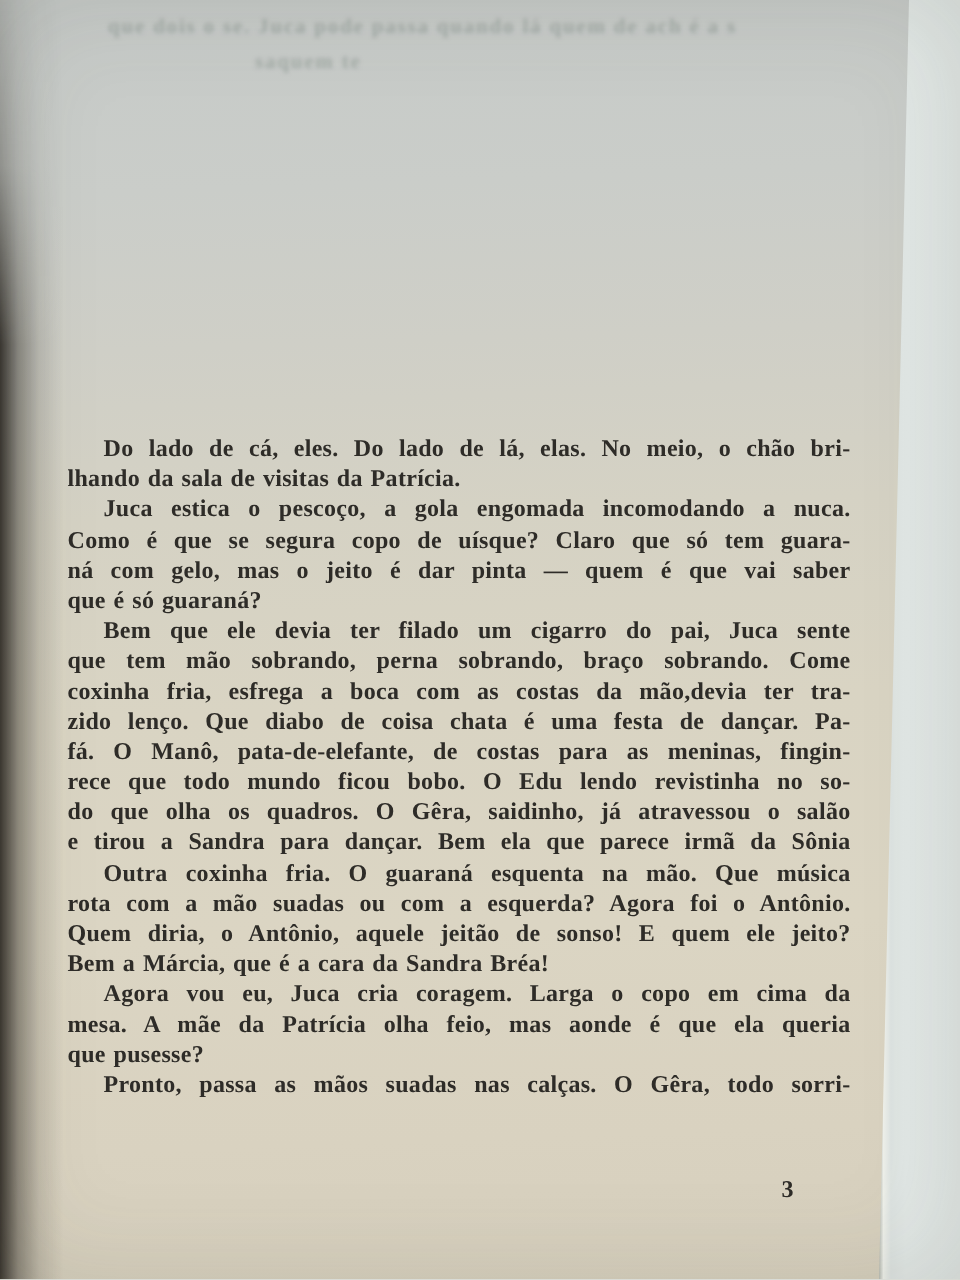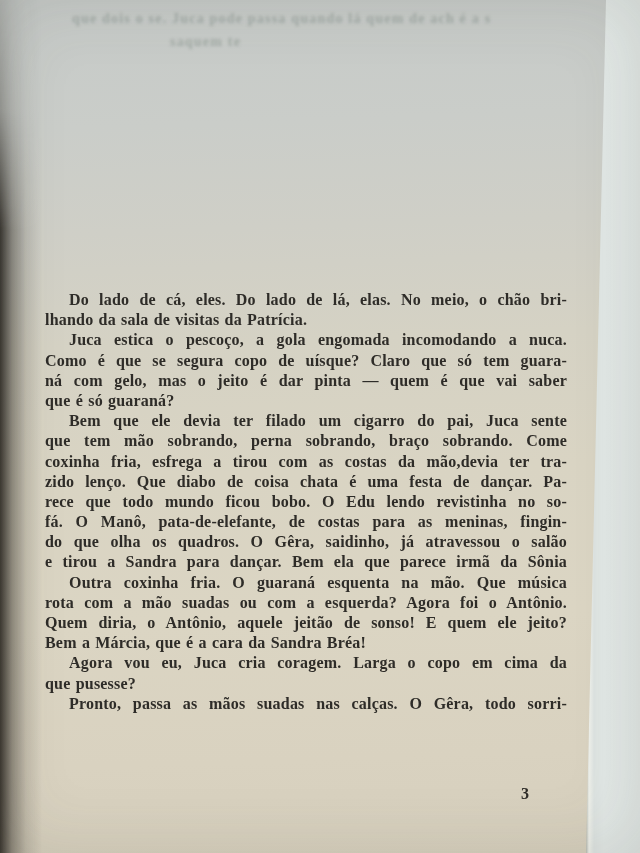--- a/index.html
+++ b/index.html
@@ -87,31 +87,32 @@
 
   <div class="textblock">
       <div class="line indent just">Do lado de cá, eles. Do lado de lá, elas. No meio, o chão bri-</div>
       <div class="line">lhando da sala de visitas da Patrícia.</div>
       <div class="line indent just">Juca estica o pescoço, a gola engomada incomodando a nuca.</div>
       <div class="line just">Como é que se segura copo de uísque? Claro que só tem guara-</div>
       <div class="line just">ná com gelo, mas o jeito é dar pinta — quem é que vai saber</div>
       <div class="line">que é só guaraná?</div>
       <div class="line indent just">Bem que ele devia ter filado um cigarro do pai, Juca sente</div>
       <div class="line just">que tem mão sobrando, perna sobrando, braço sobrando. Come</div>
-      <div class="line just">coxinha fria, esfrega a tirou com as costas da mão,devia ter tra-</div>
+      <div class="line just">coxinha fria, esfrega a boca com as costas da mão,devia ter tra-</div>
       <div class="line just">zido lenço. Que diabo de coisa chata é uma festa de dançar. Pa-</div>
+      <div class="line just">fá. O Manô, pata-de-elefante, de costas para as meninas, fingin-</div>
       <div class="line just">rece que todo mundo ficou bobo. O Edu lendo revistinha no so-</div>
-      <div class="line just">fá. O Manô, pata-de-elefante, de costas para as meninas, fingin-</div>
       <div class="line just">do que olha os quadros. O Gêra, saidinho, já atravessou o salão</div>
       <div class="line just">e tirou a Sandra para dançar. Bem ela que parece irmã da Sônia</div>
       <div class="line indent just">Outra coxinha fria. O guaraná esquenta na mão. Que música</div>
       <div class="line just">rota com a mão suadas ou com a esquerda? Agora foi o Antônio.</div>
       <div class="line just">Quem diria, o Antônio, aquele jeitão de sonso! E quem ele jeito?</div>
       <div class="line">Bem a Márcia, que é a cara da Sandra Bréa!</div>
       <div class="line indent just">Agora vou eu, Juca cria coragem. Larga o copo em cima da</div>
+      <div class="line just">mesa. A mãe da Patrícia olha feio, mas aonde é que ela queria</div>
       <div class="line">que pusesse?</div>
       <div class="line indent just">Pronto, passa as mãos suadas nas calças. O Gêra, todo sorri-</div>
     </div>
 
   <div class="pagenum">3</div>
 
   <div class="edgestrip"></div>
   <div class="gutter"></div>
   <div class="vignette"></div>
 </div>

